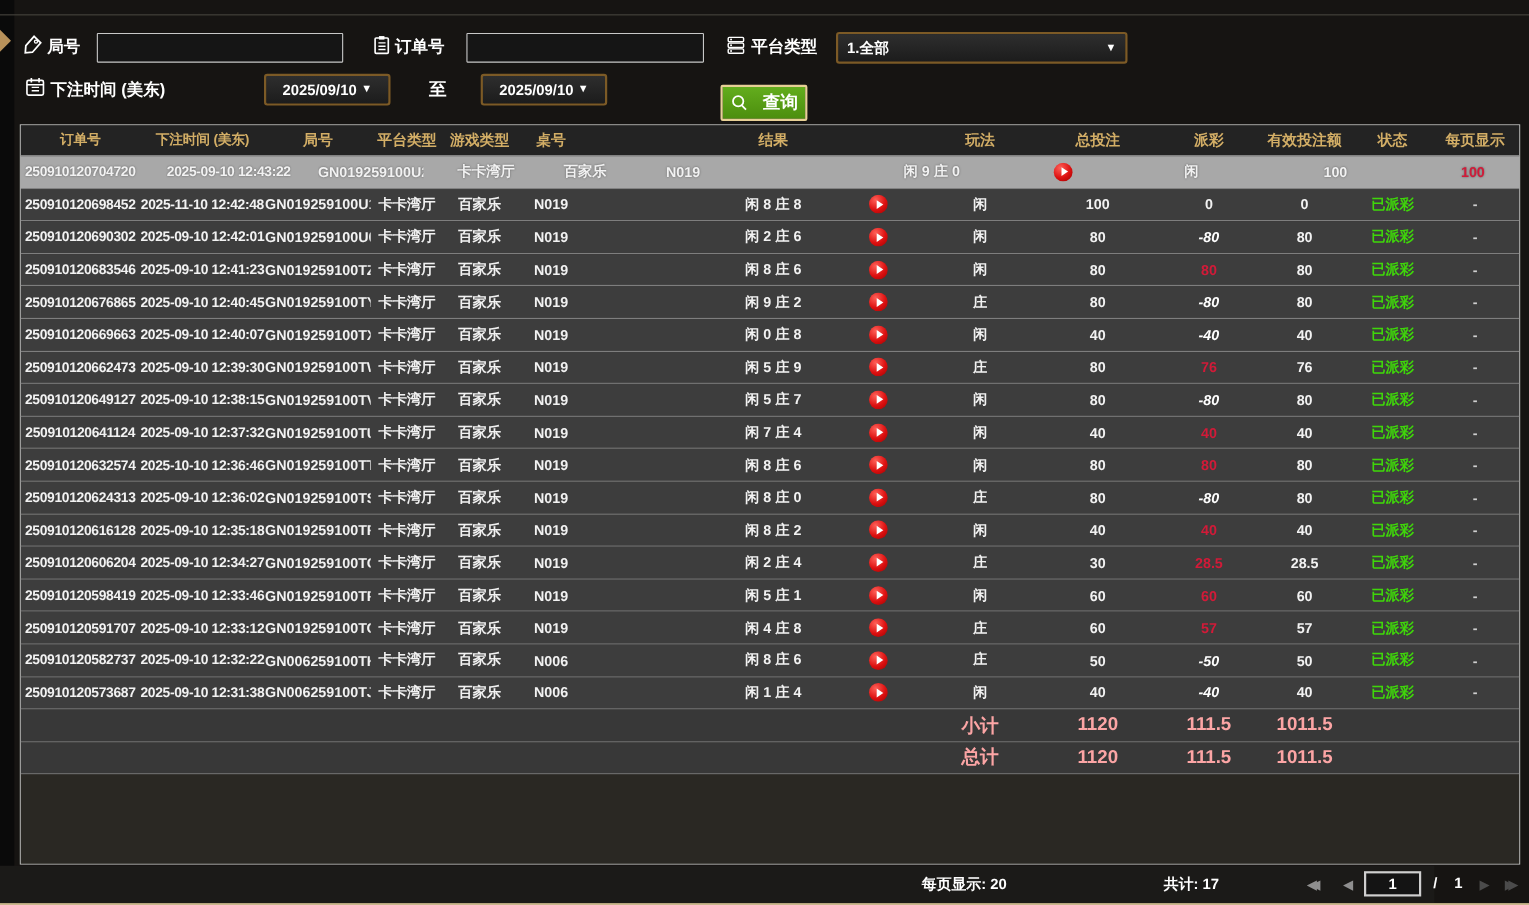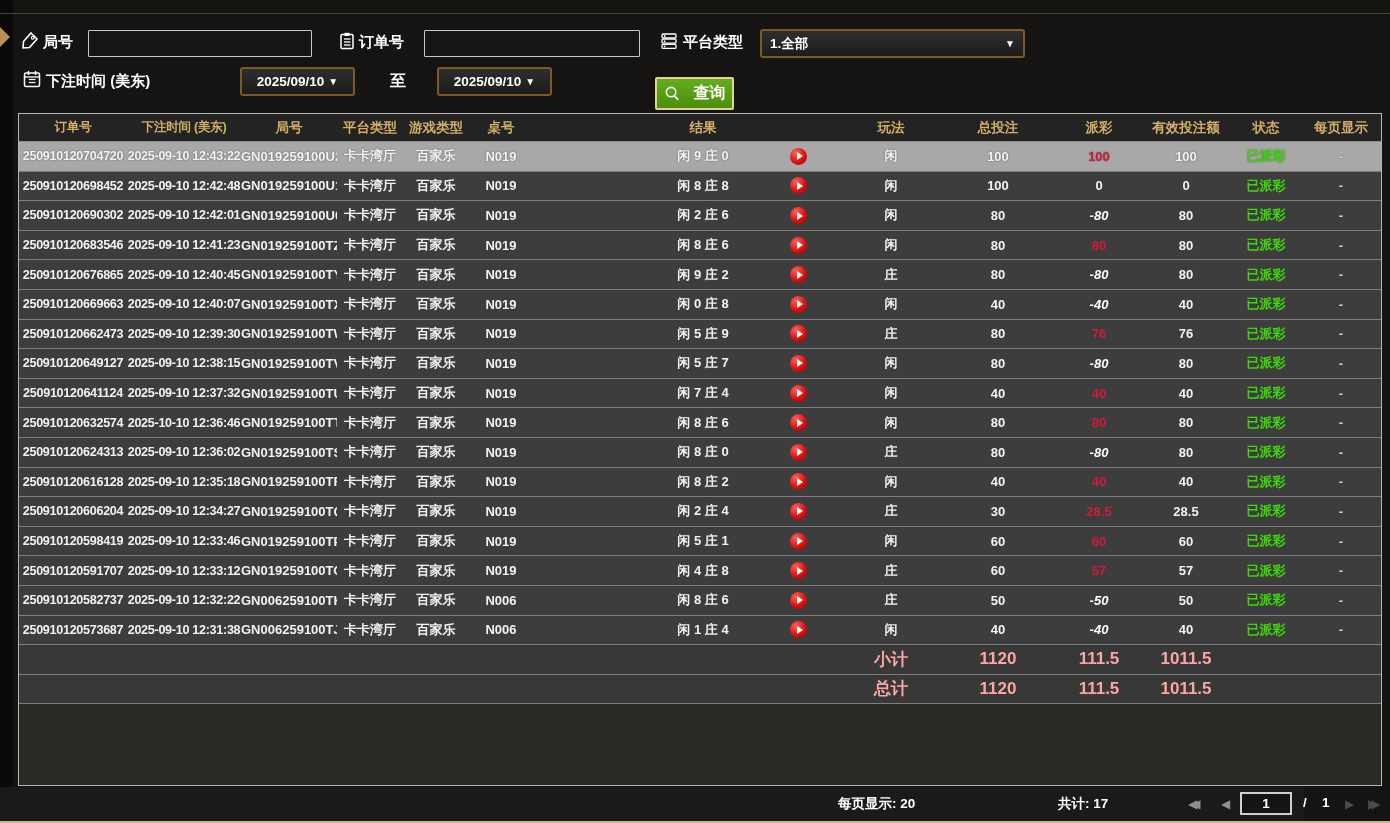--- a/index.html
+++ b/index.html
@@ -47,21 +47,21 @@
   .thead {
     display:grid; grid-template-columns:var(--cols); height:28px; flex:0 0 28px;
     background:#232323; border-bottom:1px solid #8d8d8d; align-items:center;
   }
   .thead .cell { color:#d3ae66; font-size:13.5px; font-weight:bold; text-align:center; }
   .trow {
     display:grid; grid-template-columns:var(--cols); height:29.6px; flex:0 0 29.6px;
     background:#3d3d3d; border-bottom:1px solid #7e7e7e; align-items:center; cursor:default;
   }
   .trow .cell { text-align:center; font-size:13px; font-weight:bold; color:#f2f2f2; white-space:nowrap; overflow:hidden; }
-  .trow.selected { background:#a8a8a8; }
+  .trow.selected { background:#a8a8a8;gap:24px; }
   .trow.selected .cell { text-shadow:0 0 2px rgba(0,0,0,.45); }
   .c-order, .c-time { font-size:12.6px !important; letter-spacing:-0.3px; }
   .c-result { padding-left:120px; }
   .cell.pos { color:#d21a38; }
   .cell.neg { color:#ffffff;font-style:italic; }
   .cell.zero { color:#f2f2f2; }
   .cell.st { color:#3fd60a; }
   .cell.mode { color:#cfcfcf; }
   .trow.totals { background:#383838; }
   .trow.totals .cell { color:#fca5a5; font-size:17px; }
@@ -191,21 +191,21 @@
         <div class="cell c-result">闲 9 庄 0</div>
         <div class="cell c-icon"><span class="play-ic"></span></div>
         <div class="cell c-play">闲</div>
         <div class="cell c-total">100</div>
         <div class="cell c-payout pos">100</div>
         <div class="cell c-valid">100</div>
         <div class="cell c-status st">已派彩</div>
         <div class="cell c-mode mode">-</div>
       </div><div class="trow">
         <div class="cell c-order">250910120698452</div>
-        <div class="cell c-time">2025-09-10 12:42:48</div>
+        <div class="cell c-time">2025-11-10 12:42:48</div>
         <div class="cell c-round">GN019259100U1</div>
         <div class="cell c-platform">卡卡湾厅</div>
         <div class="cell c-game">百家乐</div>
         <div class="cell c-table">N019</div>
         <div class="cell c-result">闲 8 庄 8</div>
         <div class="cell c-icon"><span class="play-ic"></span></div>
         <div class="cell c-play">闲</div>
         <div class="cell c-total">100</div>
         <div class="cell c-payout zero">0</div>
         <div class="cell c-valid">0</div>

